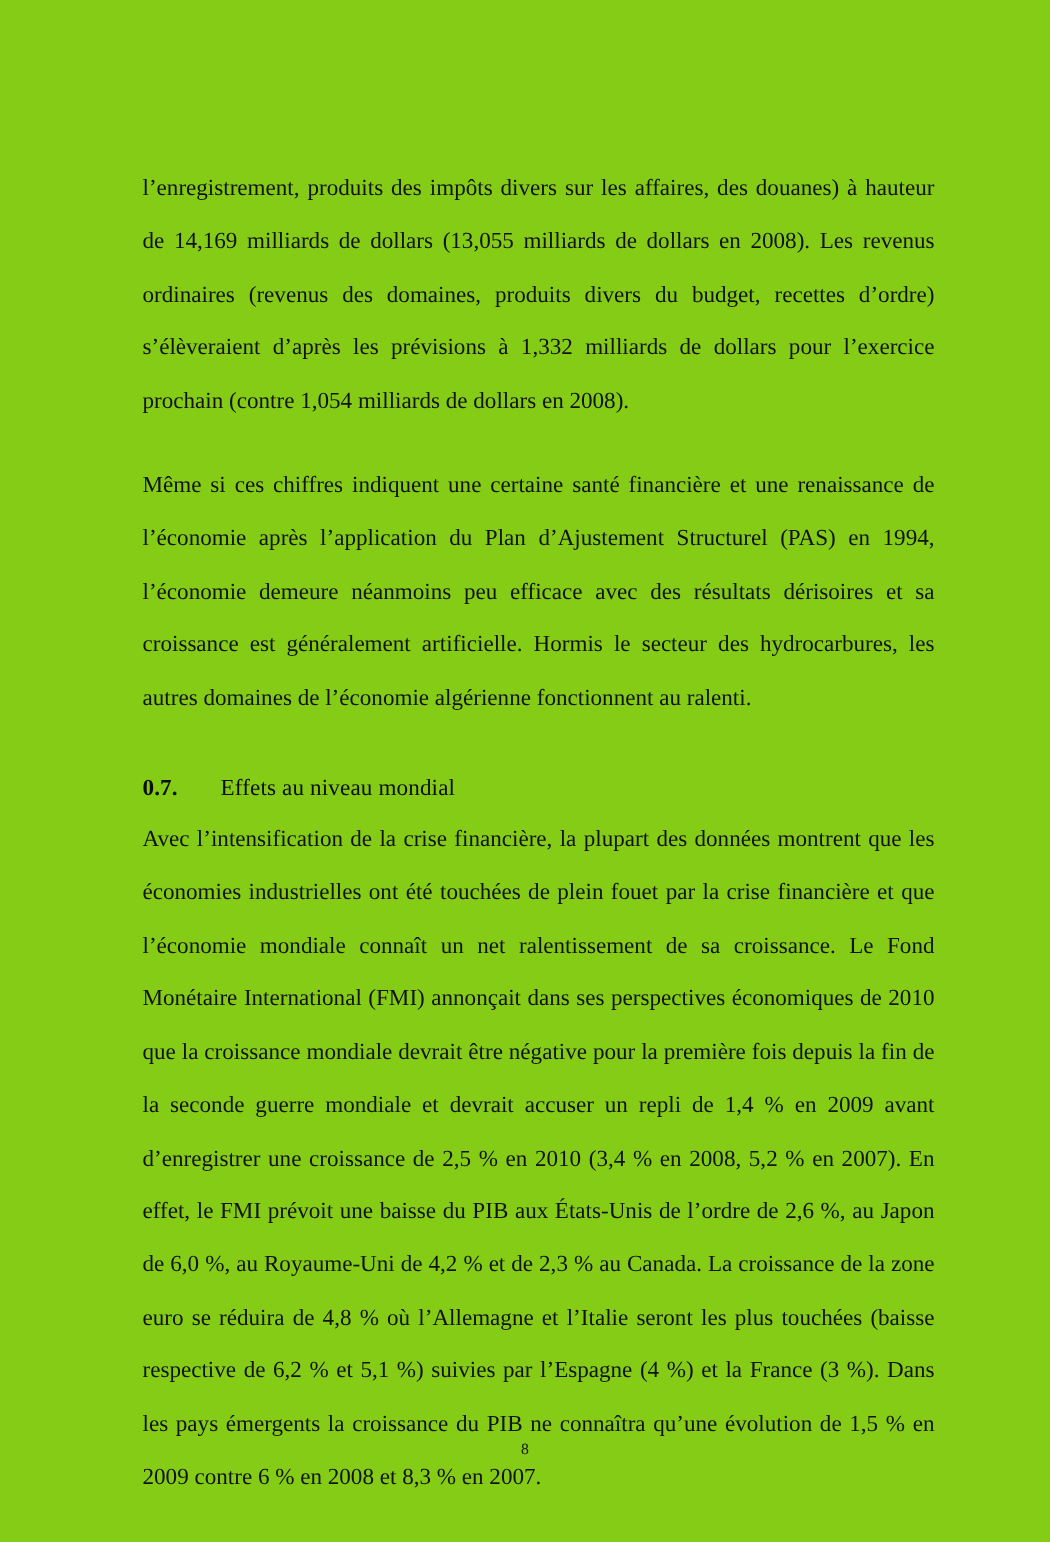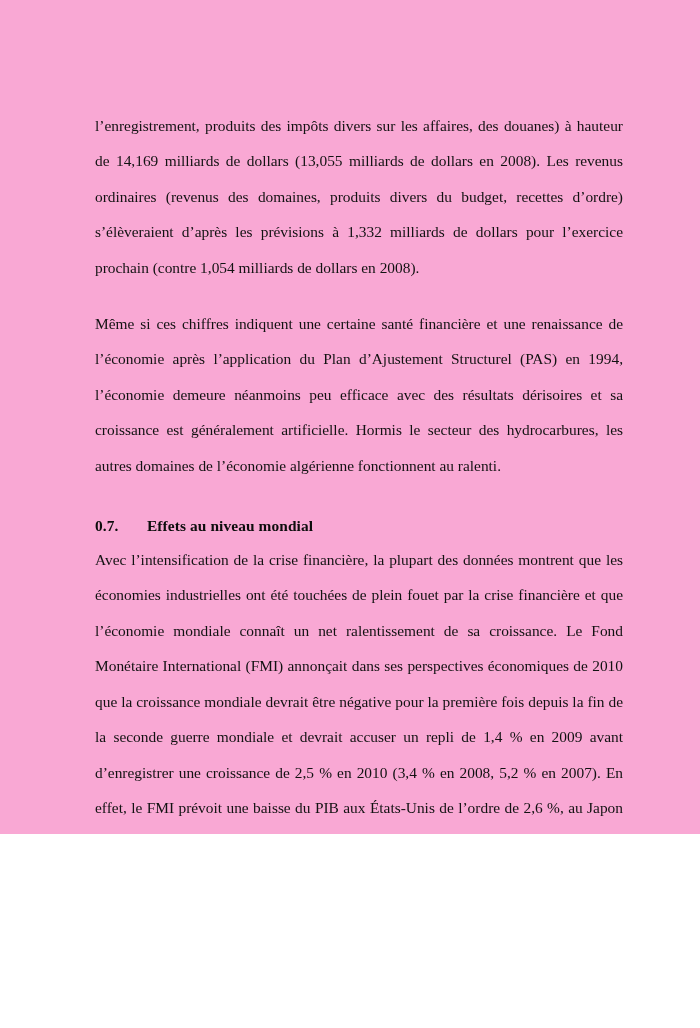--- a/index.html
+++ b/index.html
@@ -4,22 +4,22 @@
 <title>Document page</title>
 <style>
   html, body {
     margin: 0;
     padding: 0;
     background: #ffffff;
   }
   .page {
     position: relative;
     width: 700px;
-    height: 834px;
-    background: #f9a8d4;
+    height: 1028px;
+    background: #84cc16;
     margin: 0 auto;
     overflow: hidden;
     font-family: "Liberation Serif", "DejaVu Serif", serif;
     color: #111111;
     box-sizing: border-box;
   }
   .text-block {
     position: absolute;
     left: 95px;
     top: 108px;
@@ -48,21 +48,21 @@
     color: #0d0d0d;
   }
   .heading-num {
     display: inline-block;
     width: 52px;
     flex: 0 0 52px;
     font-weight: bold;
     letter-spacing: 0.1px;
   }
   .heading-title {
-    font-weight: bold;
+    font-weight: normal;
     letter-spacing: 0.1px;
   }
   .after-heading {
     margin-top: 0;
   }
   .page-number {
     position: absolute;
     left: 0;
     right: 0;
     top: 960px;

